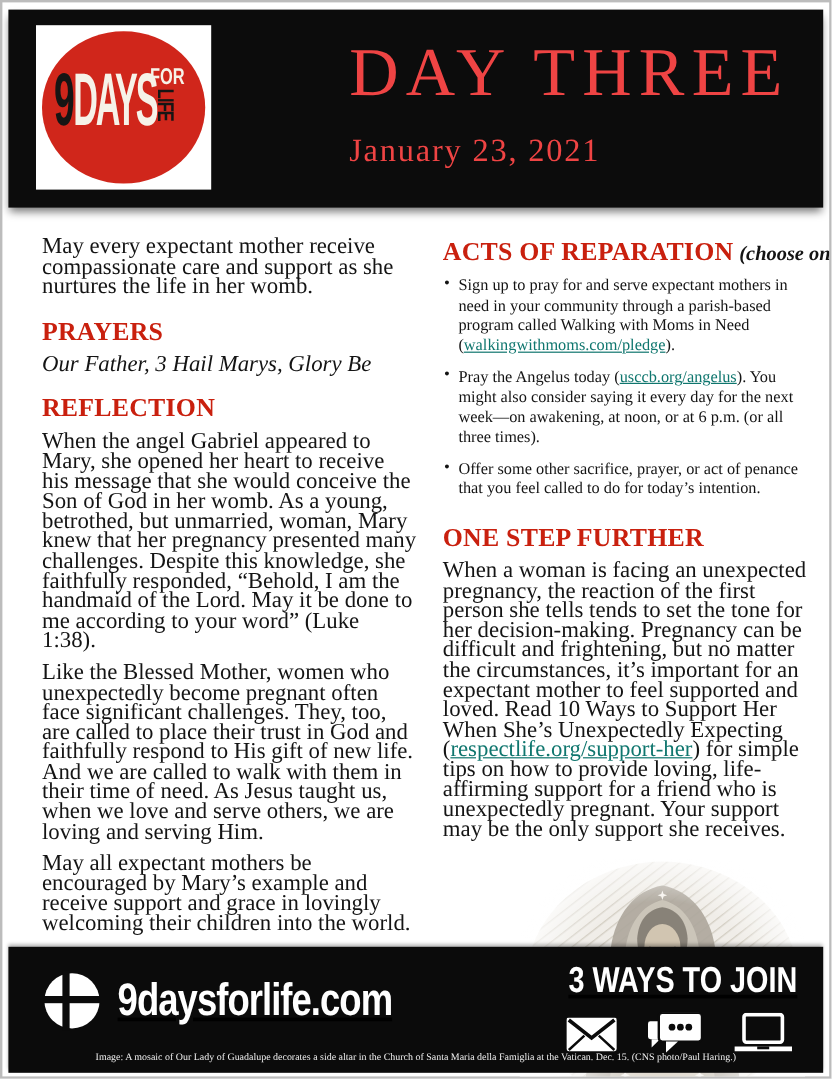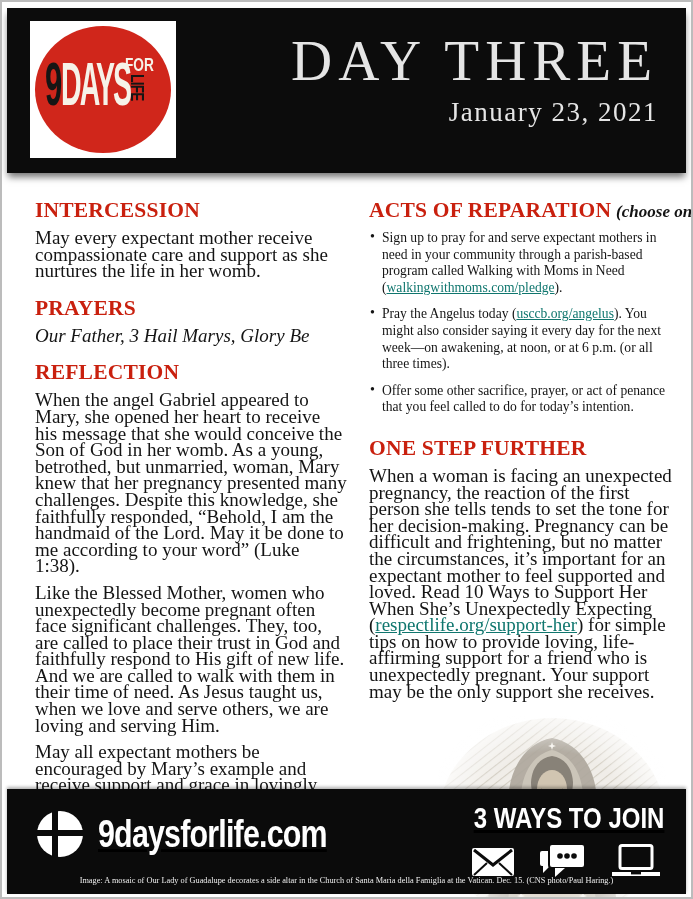--- a/index.html
+++ b/index.html
@@ -15,23 +15,23 @@
     background:#0c0c0c; box-shadow:0 5px 7px -1px rgba(0,0,0,.55);
   }
   .logo-box { position:absolute; left:23px; top:13px; width:146px; height:137px; background:#fff; }
   .logo-circle { position:absolute; left:5px; top:5px; width:136px; height:127px;
     background:#d0261b; border-radius:50%; }
   .logo-piece { position:absolute; font-family:"Liberation Sans", sans-serif; font-weight:bold; line-height:1; transform-origin:left top; }
   .logo-9    { left:10px; top:27px; font-size:62px; color:#161514; transform:scaleX(.5); }
   .logo-days { left:26px; top:27px; font-size:62px; color:#f6f2e8; letter-spacing:-4px; transform:scaleX(.46); }
   .logo-for  { left:90px; top:29px; font-size:19px; color:#f6f2e8; transform:scaleX(.72); }
   .logo-life { left:93px; top:48px; font-size:19px; color:#161514; writing-mode:vertical-rl; text-orientation:sideways; transform:scaleY(.72); letter-spacing:-1px; }
-  .title-block { position:absolute; right:28px; top:24px; text-align:right; color:#e5e5e5; }
+  .title-block { position:absolute; right:28px; top:24px; color:#ef4444; }
   .title-block h1 { margin:0; font-size:57px; font-weight:normal; letter-spacing:6px; line-height:1.0; white-space:nowrap; }
-  .header-date { font-size:27px; letter-spacing:1.5px; margin-top:8px; }
+  .header-date { font-size:27px; letter-spacing:1.5px; margin-top:21px; }
 
   
   .columns { position:absolute; top:196px; left:33px; right:16px; display:flex; gap:22px; }
   .col-left  { width:312px; flex:none; }
   .col-right { flex:1; min-width:0; }
   h2 { margin:0 0 7px 0; font-size:21.5px; font-weight:bold; color:#c9200e; letter-spacing:.2px; white-space:nowrap; }
   .sec { margin-bottom:16px; }
   .sec p { margin:0 0 10px 0; font-size:19px; line-height:16.6px; color:#141414; }
   .italic-line { font-style:italic; }
   .h2-sub { font-size:17px; font-style:italic; font-weight:700; color:#141414; letter-spacing:0; margin-left:5px; }
@@ -76,21 +76,20 @@
     <div class="title-block">
       <h1>DAY THREE</h1>
       <div class="header-date">January 23, 2021</div>
     </div>
   </div>
 
   <div class="columns">
 
     <div class="col-left">
       <div class="sec">
-        <h2>INTERCESSION</h2>
         <p><span>May every expectant mother receive compassionate care and support as she nurtures the life in her womb.</span></p>
       </div>
       <div class="sec">
         <h2>PRAYERS</h2>
         <p class="italic-line"><span class="rt-i">Our Father, 3 Hail Marys, Glory Be</span></p>
       </div>
       <div class="sec">
         <h2>REFLECTION</h2>
         <p><span>When the angel Gabriel appeared to Mary, she opened her heart to receive his message that she would conceive the Son of God in her womb. As a young, betrothed, but unmarried, woman, Mary knew that her pregnancy presented many challenges. Despite this knowledge, she faithfully responded, “Behold, I am the handmaid of the Lord. May it be done to me according to your word” (Luke 1:38).</span></p>
         <p><span>Like the Blessed Mother, women who unexpectedly become pregnant often face significant challenges. They, too, are called to place their trust in God and faithfully respond to His </span><span class="rt-i">gift</span><span> of new life. And we are called to walk with them in their time of need. As Jesus taught us, when we love and serve others, we are loving and serving Him.</span></p>

